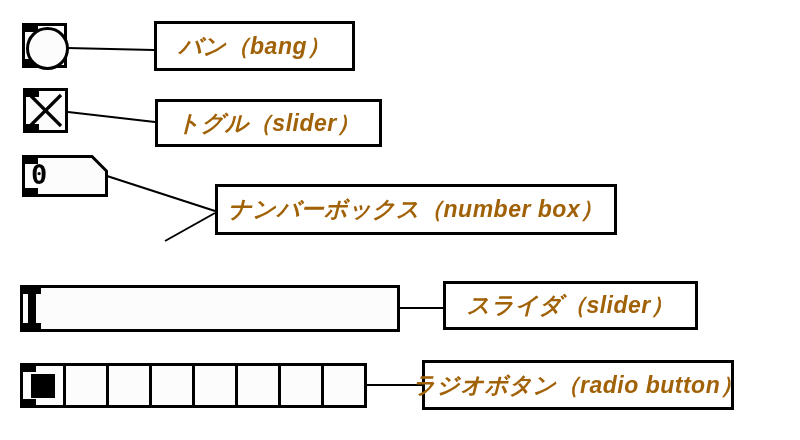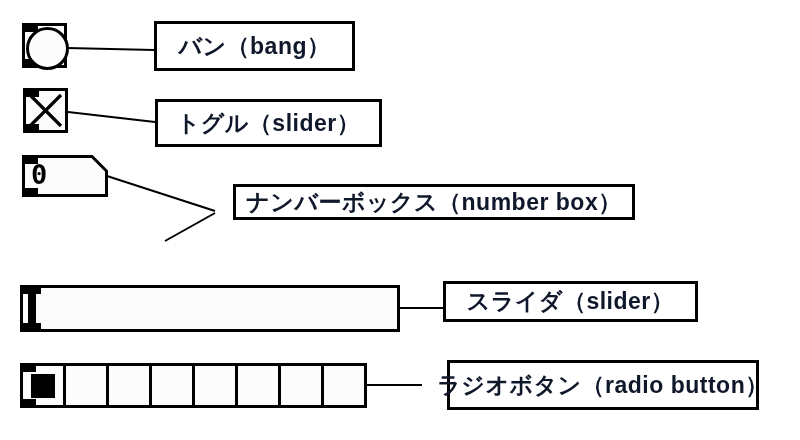--- a/index.html
+++ b/index.html
@@ -8,21 +8,21 @@
     font-family:"Liberation Sans","DejaVu Sans",sans-serif;
   }
   
   #lines{position:absolute;left:0;top:0;width:800px;height:440px;pointer-events:none;}
   #lines line{stroke:#000;stroke-width:2;}
 
   
   .label-box{
     position:absolute;box-sizing:border-box;border:3px solid #000;background:#fff;
     display:flex;align-items:center;justify-content:center;
-    font-weight:bold;font-size:23px;color:#0f172a;white-space:nowrap;letter-spacing:0.5px;
+    font-weight:bold;font-size:23px;color:#a16207;white-space:nowrap;letter-spacing:0.5px;font-style:italic;
   }
 
   
   .widget{position:absolute;box-sizing:border-box;border:3px solid #000;background:#fcfcfc;}
   .nub{position:absolute;background:#000;}
   .nub-tl{left:-3px;top:-3px;width:16px;height:9px;}
   .nub-bl{left:-3px;bottom:-3px;width:16px;height:9px;}
 
   
   #bang{left:22px;top:23px;width:45px;height:45px;}
@@ -61,23 +61,23 @@
     flex:1 1 0;box-sizing:border-box;border-right:3px solid #000;background:#fcfcfc;
     display:flex;align-items:center;justify-content:center;position:relative;
   }
   #radio .cell:last-child{border-right:none;}
   #radio .cell .dot{display:none;width:24px;height:24px;background:#000;}
   #radio .cell.selected .dot{display:block;}
 
   
   #bang-label{left:154px;top:21px;width:201px;height:50px;}
   #toggle-label{left:155px;top:99px;width:227px;height:48px;}
-  #numbox-label{left:215px;top:184px;width:402px;height:36px;margin-left:18px;}
-  #slider-label{left:443px;top:281px;width:255px;height:41px;text-align:center;}
-  #radio-label{left:447px;top:360px;width:312px;height:50px;}
+  #numbox-label{left:215px;top:184px;width:402px;height:51px;}
+  #slider-label{left:443px;top:281px;width:255px;height:49px;text-align:center;}
+  #radio-label{left:422px;top:360px;width:312px;height:50px;}
 </style>
 </head>
 <body>
 
 <div id="canvas">
 
   <svg id="lines" viewBox="0 0 800 440">
     <line x1="67" y1="48" x2="154" y2="50"></line>
     <line x1="68" y1="112" x2="155" y2="122"></line>
     <line x1="107" y1="176" x2="215" y2="211"></line>

